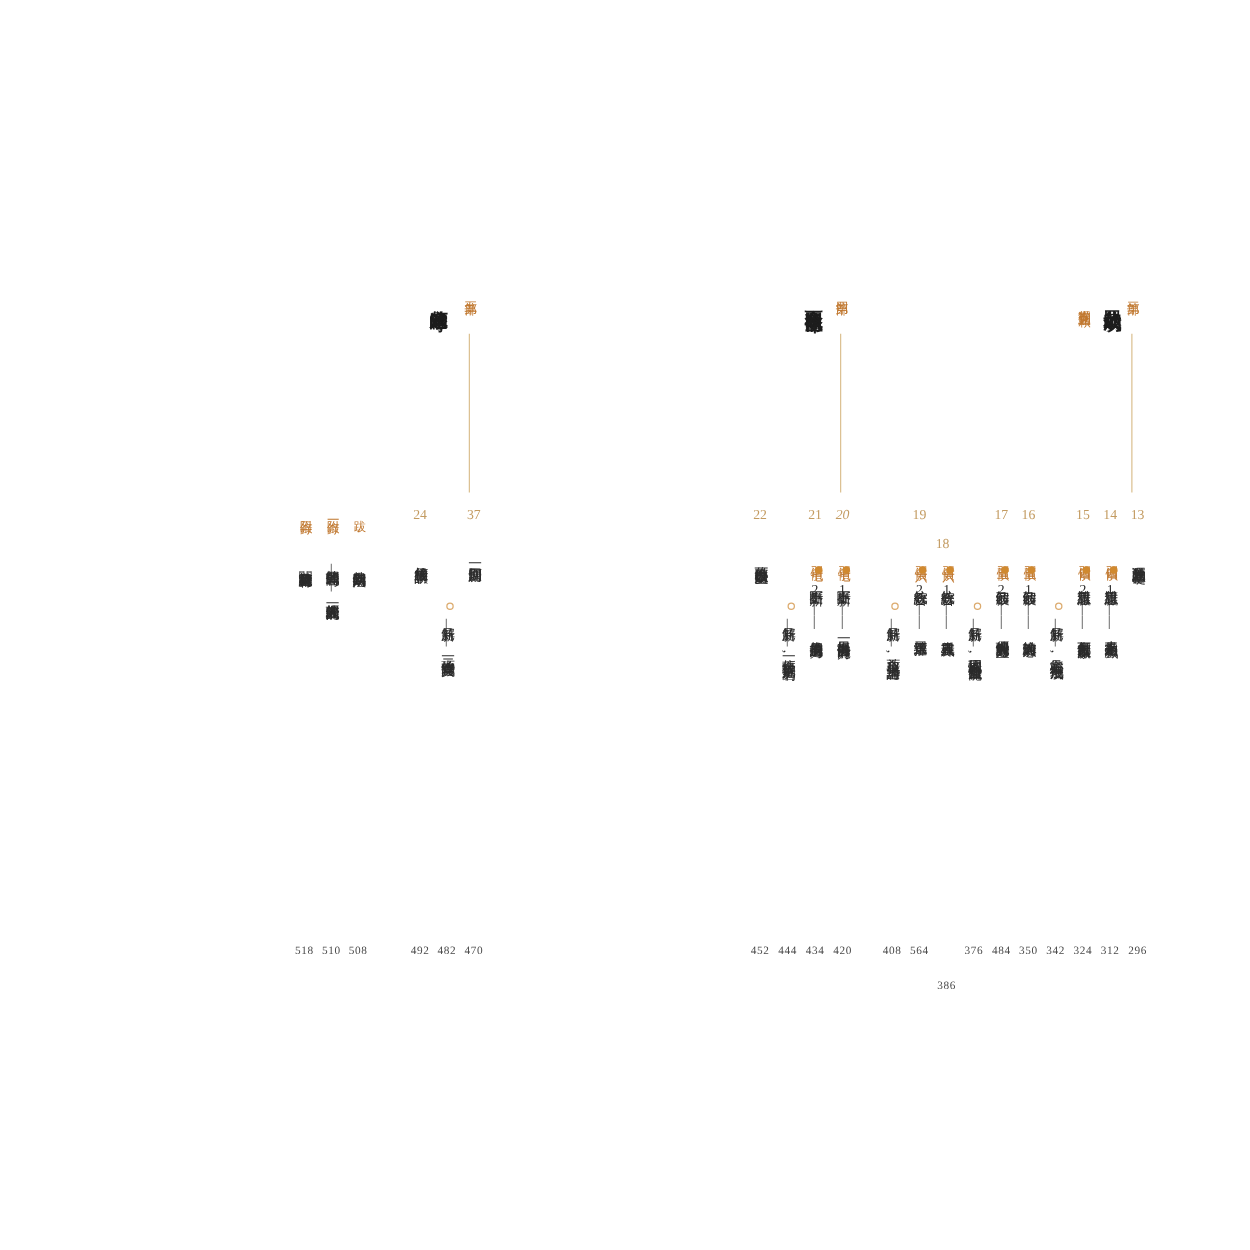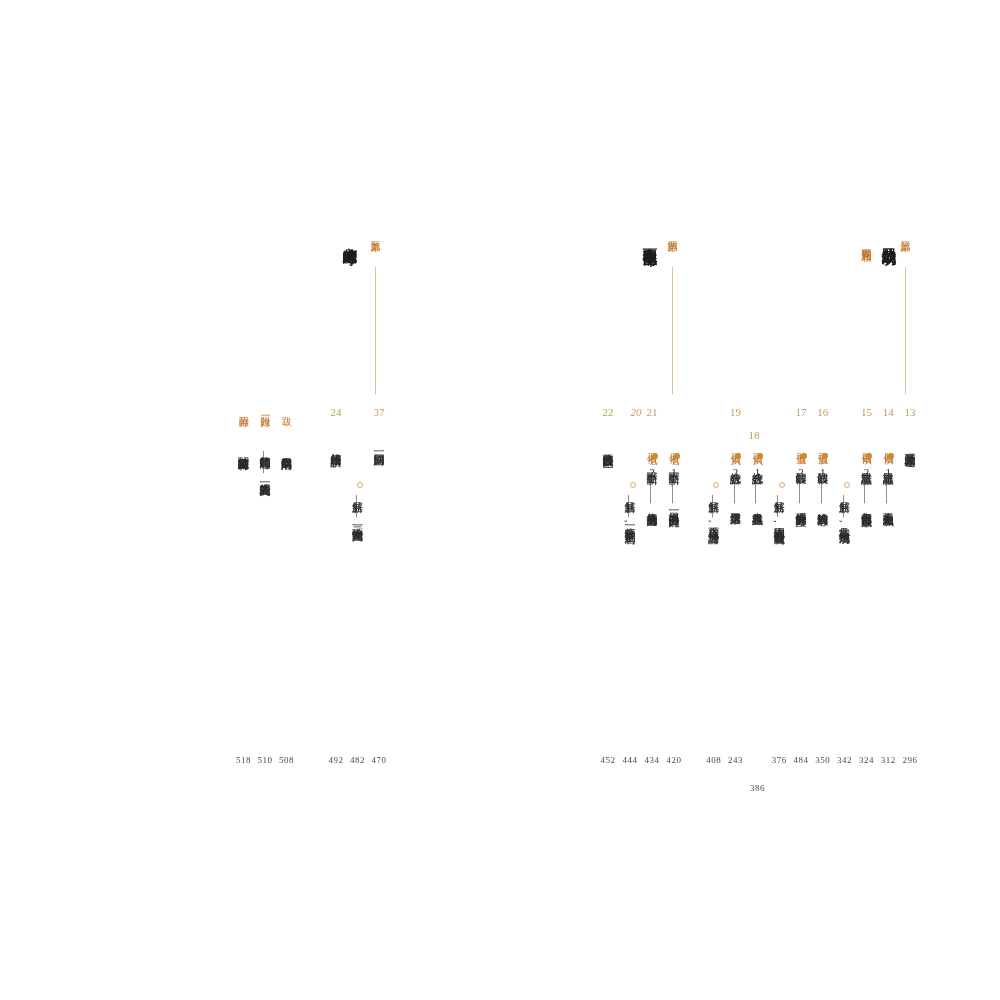--- a/index.html
+++ b/index.html
@@ -88,24 +88,24 @@
       <div class="num" style="left: 790px;">17</div>
       <div class="col-body v chapter" style="left: 790px;"><span class="habit">習慣五</span><span class="dot solid"></span><span>知彼解己</span><span class="t-num">2</span><span class="dash">——</span><span>優先理解對方的立場</span></div>
       <div class="pagenum" style="left: 788px;">484</div>
       <div class="col-body v insight" style="left: 768.2px;"><span class="dot hollow"></span><span>新見解</span><span class="dash">——</span><span>懷抱同理心,無視負面能量</span></div>
       <div class="pagenum" style="left: 766.2px;">376</div>
       <div class="num" style="left: 743px; margin-top: 23px;">18</div>
       <div class="col-body v chapter" style="left: 746.4px;"><span class="habit">習慣六</span><span class="dot solid"></span><span>統合綜效</span><span class="t-num">1</span><span class="dash">——</span><span>尊重人我殊異</span></div>
       <div class="pagenum" style="left: 744.4px; margin-top: 28px;">386</div>
       <div class="num" style="left: 724.6px;">19</div>
       <div class="col-body v chapter" style="left: 724.6px;"><span class="habit">習慣六</span><span class="dot solid"></span><span>統合綜效</span><span class="t-num">2</span><span class="dash">——</span><span>尋求第三選擇</span></div>
-      <div class="pagenum" style="left: 722.6px;">243</div>
+      <div class="pagenum" style="left: 722.6px;">564</div>
       <div class="col-body v insight" style="left: 702.8px;"><span class="dot hollow"></span><span>新見解</span><span class="dash">——</span><span>放下自我,溝通討論</span></div>
       <div class="pagenum" style="left: 700.8px;">408</div>
-      <div class="num" style="left: 625px; font-style: italic;">20</div>
+      <div class="num" style="left: 663px; font-style: italic;">20</div>
       <div class="col-body v chapter" style="left: 663px;"><span class="habit">習慣七</span><span class="dot solid"></span><span>不斷更新</span><span class="t-num">1</span><span class="dash">——</span><span>日復一日提升自己的能力</span></div>
       <div class="pagenum" style="left: 661px;">420</div>
       <div class="num" style="left: 641px;">21</div>
       <div class="col-body v chapter" style="left: 641px;"><span class="habit">習慣七</span><span class="dot solid"></span><span>不斷更新</span><span class="t-num">2</span><span class="dash">——</span><span>成為支持周遭的力量</span></div>
       <div class="pagenum" style="left: 639px;">434</div>
       <div class="col-body v insight" style="left: 619px;"><span class="dot hollow"></span><span>新見解</span><span class="dash">——</span><span>暫停一會,把鋸子磨利</span></div>
       <div class="pagenum" style="left: 617px;">444</div>
       <div class="num" style="left: 597px;">22</div>
       <div class="col-body v chapter" style="left: 597px;"><span>你可以改變自己的人生</span></div>
       <div class="pagenum" style="left: 595px;">452</div>

